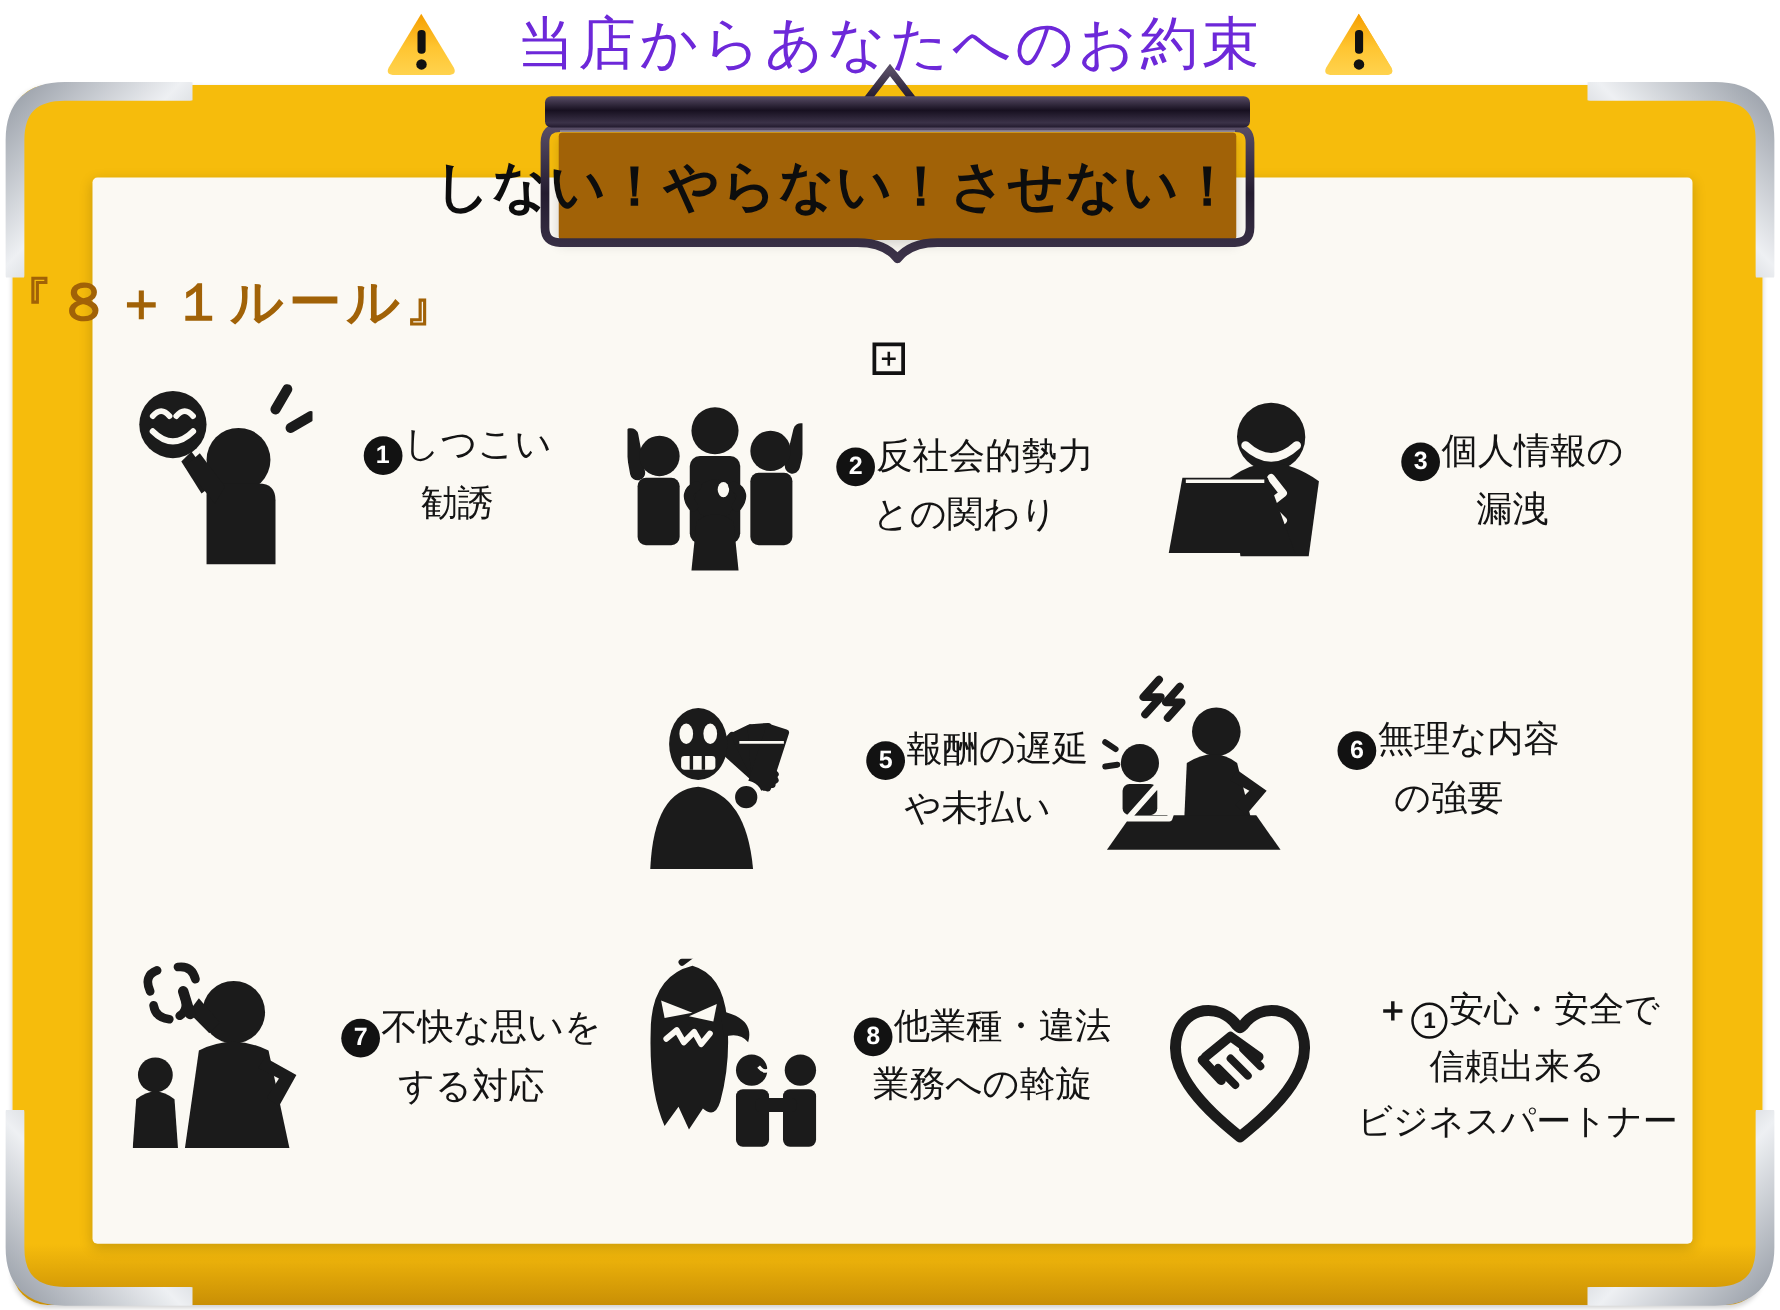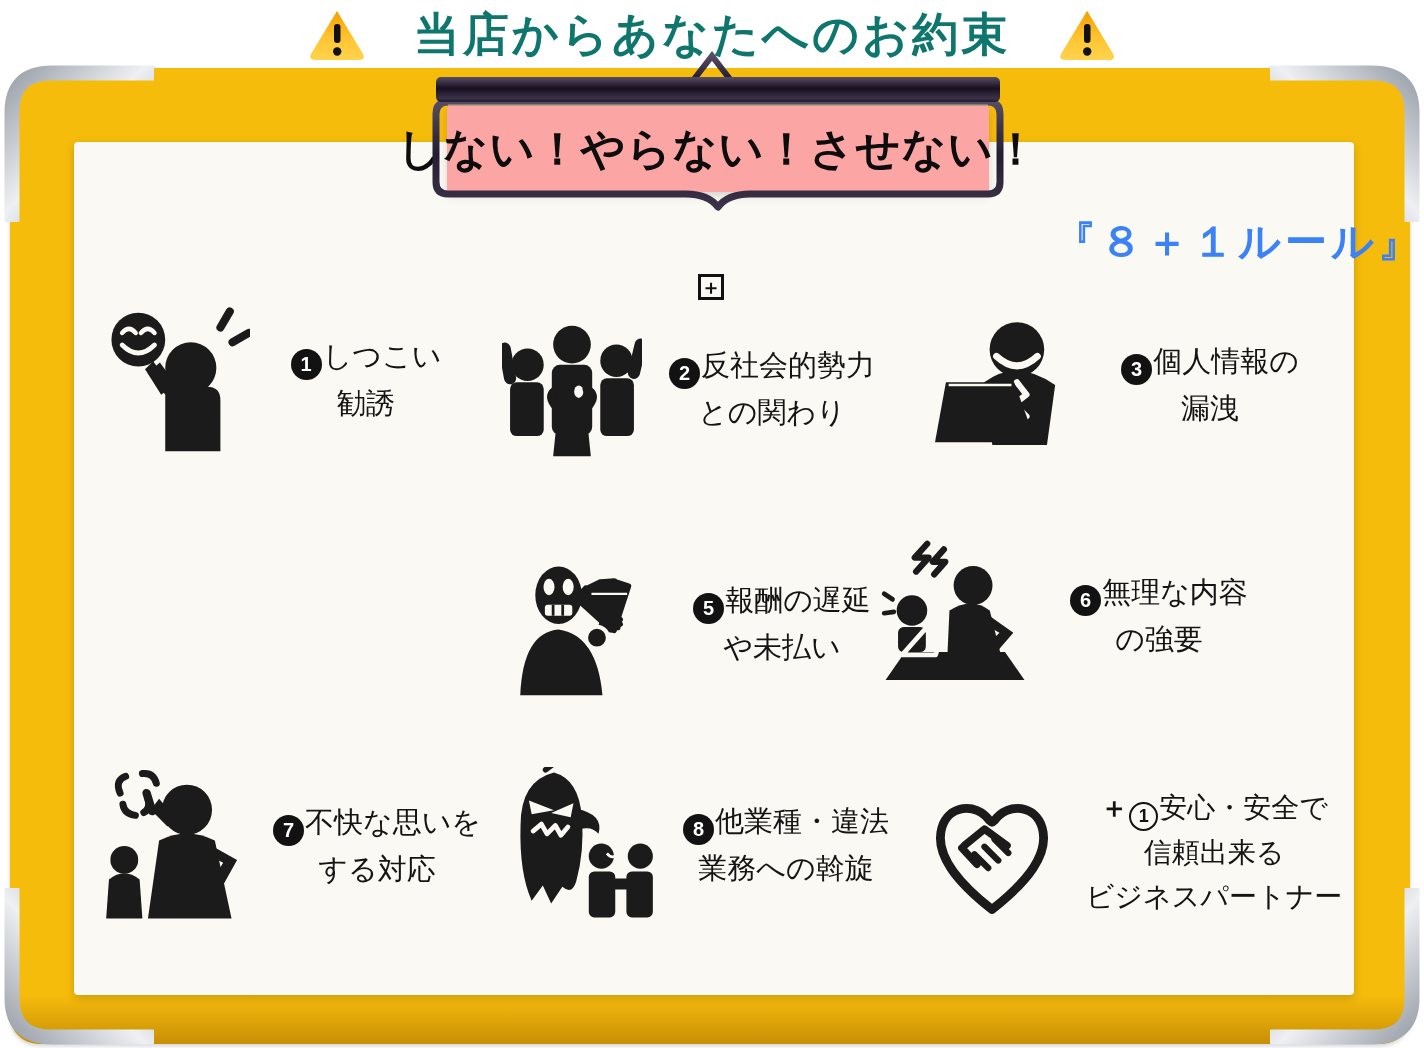--- a/index.html
+++ b/index.html
@@ -3,21 +3,21 @@
 <meta charset="utf-8">
 <style>
   * { margin:0; padding:0; box-sizing:border-box; }
   html,body { background:#ffffff; }
   body { font-family:"Liberation Sans","DejaVu Sans",sans-serif; color:#1b1b1b; }
   .stage { position:relative; width:1424px; height:1048px; background:#ffffff; overflow:hidden; }
 
   
   .header { position:absolute; left:0; top:4px; width:100%; height:62px;
             display:flex; align-items:center; justify-content:center; gap:48px; z-index:10; }
-  .title { font-size:46px; font-weight:700; letter-spacing:3px; color:#0f766e; white-space:nowrap; }
+  .title { font-size:46px; font-weight:400; letter-spacing:3px; color:#6d28d9; white-space:nowrap; }
   .warn svg { display:block; }
 
   
   .board { position:absolute; left:10px; top:68px; width:1400px; height:976px;
            background:linear-gradient(#f6bc0c 0%, #f6bc0c 95%, #c98f05 100%);
            border-radius:28px; box-shadow:0 2px 4px rgba(0,0,0,.18); z-index:1; }
   .corner { position:absolute; z-index:8; pointer-events:none; }
   .corner.tl { left:2px;  top:60px; }
   .corner.tr { right:2px; top:60px; transform:scaleX(-1); }
   .corner.bl { left:2px;  top:888px; transform:scaleY(-1); }
@@ -26,28 +26,28 @@
   
   .paper { position:absolute; left:74px; top:142px; width:1280px; height:853px;
            background:#fbf9f3; border-radius:4px; box-shadow:0 3px 10px rgba(0,0,0,.18); z-index:2; }
 
   
   .clip-hook  { position:absolute; left:666px; top:48px; z-index:5; }
   .clip-bar   { position:absolute; left:436px; top:77px; width:564px; height:25px; z-index:7;
                 border-radius:5px;
                 background:linear-gradient(#584d66 0%, #171020 45%, #3b3248 85%, #221a2e 100%); }
   .clip-strip { position:absolute; left:447px; top:106px; width:542px; height:86px; z-index:5;
-                background:#fca5a5; border-radius:3px; box-shadow:0 4px 9px rgba(0,0,0,.15);
-                display:flex; align-items:center; justify-content:center; }
+                background:#a16207; border-radius:3px; box-shadow:0 4px 9px rgba(0,0,0,.15);
+                display:flex; align-items:center; justify-content:flex-end; }
   .subtitle   { font-size:44px; font-weight:800; letter-spacing:1px; color:#0d0d0d; white-space:nowrap; }
   .clip-wire  { position:absolute; left:426px; top:90px; z-index:6; }
 
   
-  .rule-title { position:absolute; left:0; top:214px; width:100%; text-align:right; z-index:4;
-                font-size:42px; font-weight:800; letter-spacing:4px; color:#3b82f6; }
+  .rule-title { position:absolute; left:0; top:214px; width:100%; text-align:left; z-index:4;
+                font-size:42px; font-weight:800; letter-spacing:4px; color:#a16207; }
   .plus-box { position:absolute; left:698px; top:274px; width:26px; height:26px; z-index:4;
               border:3px solid #111; display:flex; align-items:center; justify-content:center;
               font-size:20px; font-weight:700; line-height:1; color:#111; background:#fbf9f3; }
 
   
   .cell { position:absolute; display:flex; align-items:center; gap:8px; z-index:4; }
   .icon { flex:0 0 auto; }
   .icon svg { display:block; }
   .txt  { flex:1 1 auto; text-align:center; font-size:29px; line-height:1.62; color:#141414; font-weight:500; }
   .txt .row { white-space:nowrap; }

